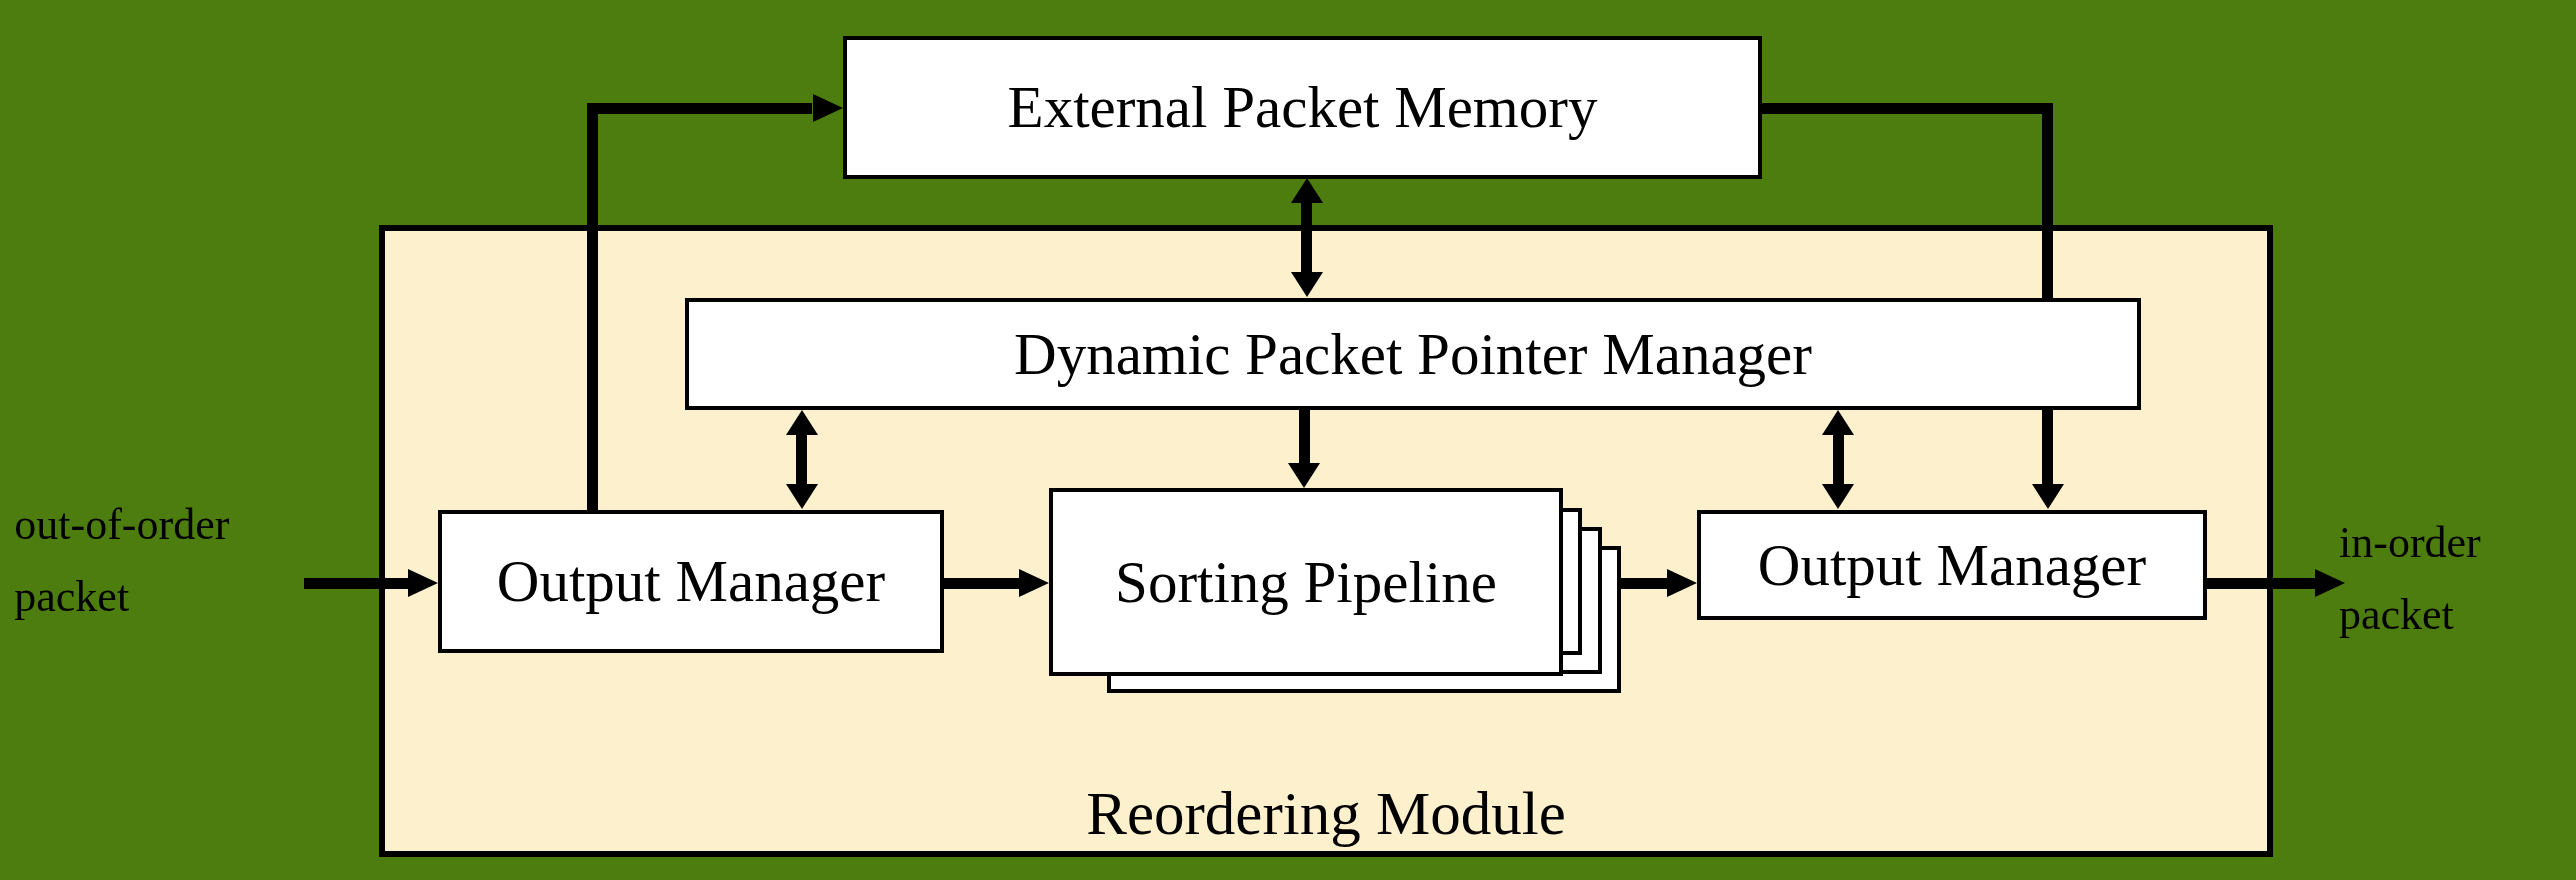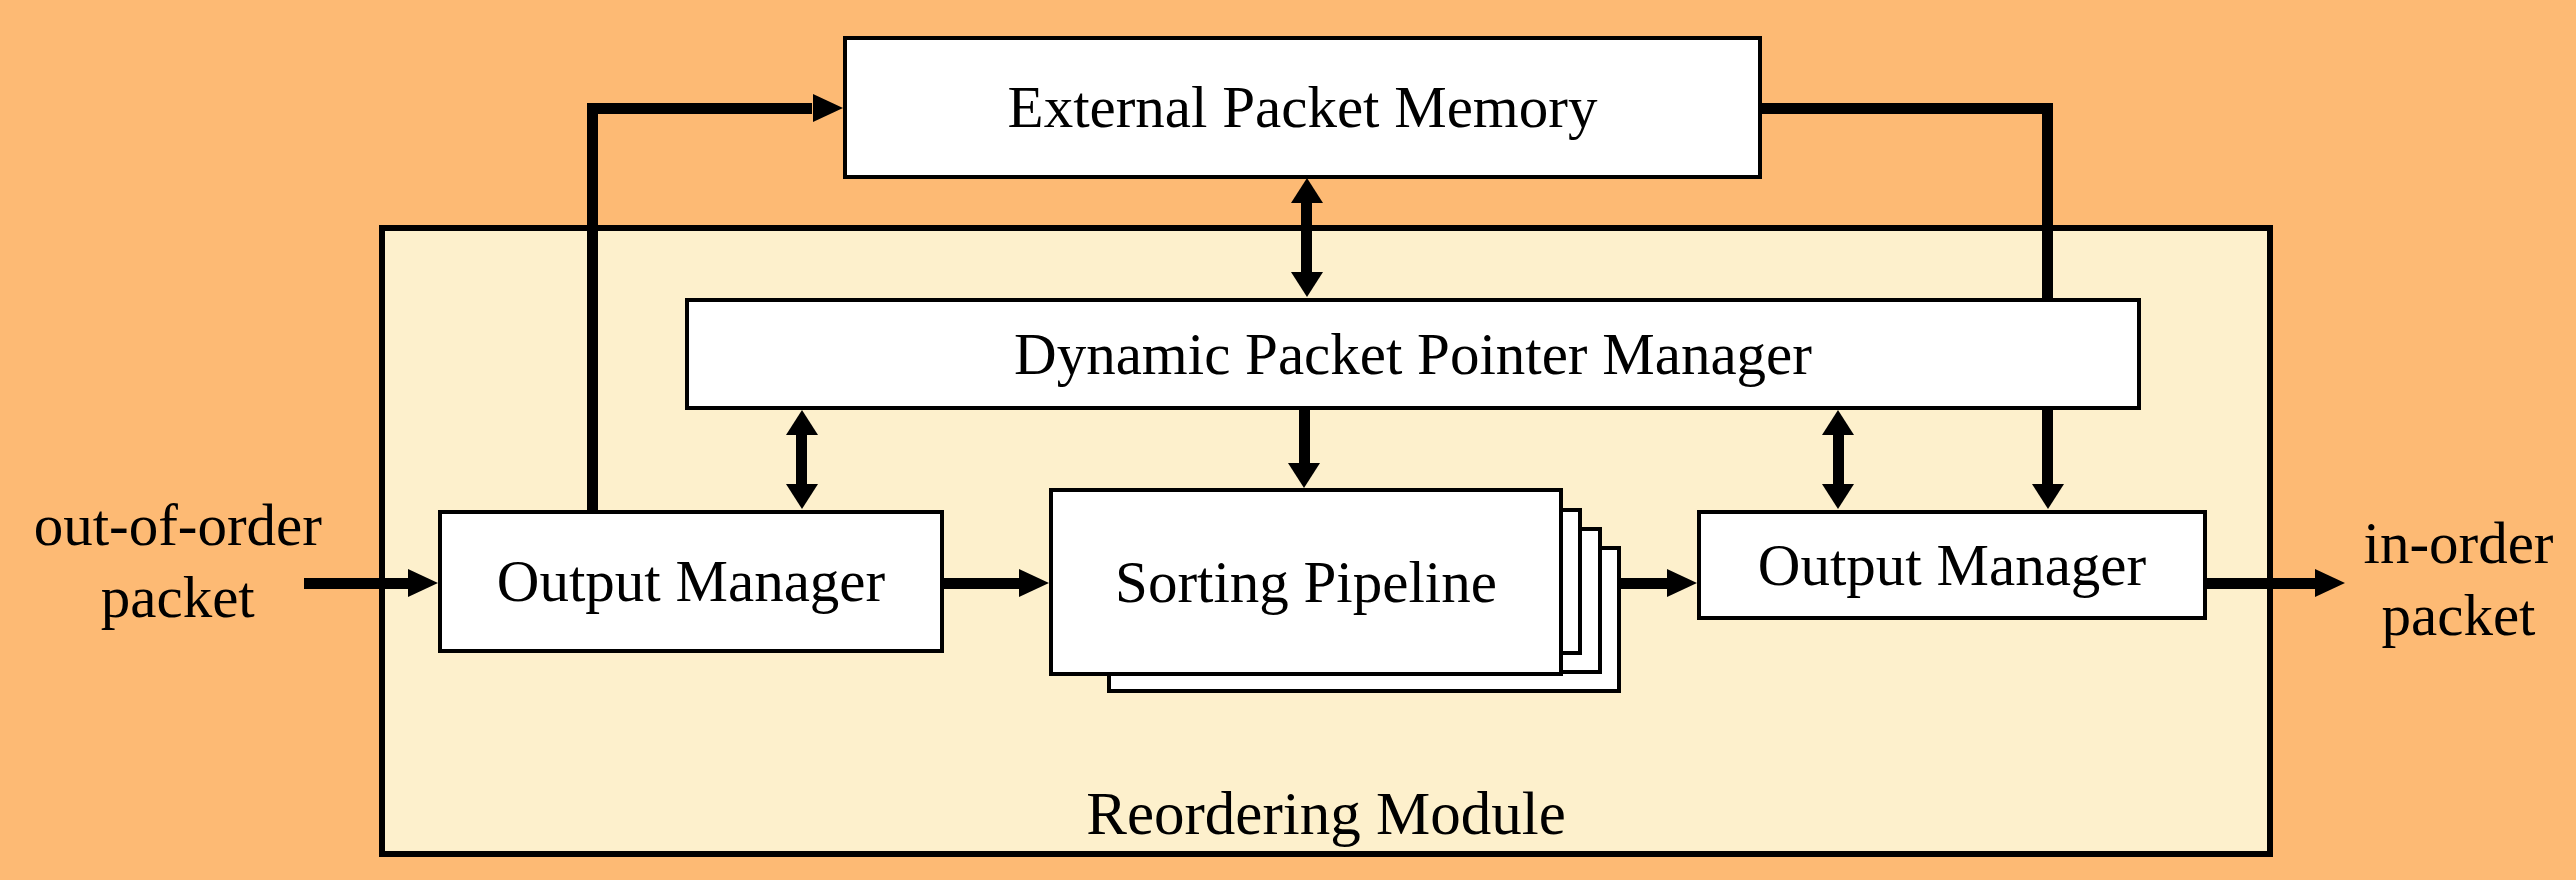--- a/index.html
+++ b/index.html
@@ -1,34 +1,34 @@
 <!DOCTYPE html>
 <html style="font-size:12.7px"><head>
 <meta charset="utf-8">
 <style>
   html,body{margin:0;padding:0;background:#ffffff;}
   .canvas{
-    position:relative;width:2576px;height:880px;background:#fdba74;overflow:hidden;
+    position:relative;width:2576px;height:880px;background:#4d7c0f;overflow:hidden;
     font-family:"Liberation Serif","DejaVu Serif",serif;color:#000;
   }
   .box{
     position:absolute;background:#ffffff;border:4px solid #000;
     display:flex;align-items:center;justify-content:center;
     font-size:59px;white-space:nowrap;box-sizing:border-box;
   }
   .module{
     position:absolute;background:#fdf0cc;border:6.4px solid #000;box-sizing:border-box;
   }
   .sheet{position:absolute;background:#ffffff;border:4px solid #000;box-sizing:border-box;}
   .shaft{position:absolute;background:#000;}
   .ah-right{position:absolute;width:0;height:0;border-top:14.3px solid transparent;border-bottom:14.3px solid transparent;border-left:30px solid #000;}
   .ah-up{position:absolute;width:0;height:0;border-left:16px solid transparent;border-right:16px solid transparent;border-bottom:25.5px solid #000;}
   .ah-down{position:absolute;width:0;height:0;border-left:16px solid transparent;border-right:16px solid transparent;border-top:25.5px solid #000;}
   .side-label{
-    position:absolute;text-align:center;font-size:59px;line-height:72px;white-space:nowrap;
+    position:absolute;text-align:left;font-size:44px;line-height:72px;white-space:nowrap;
   }
   .module-label{
     position:absolute;text-align:center;font-size:61px;white-space:nowrap;
   }
 </style>
 </head>
 <body>
 
 <div class="canvas">
 

